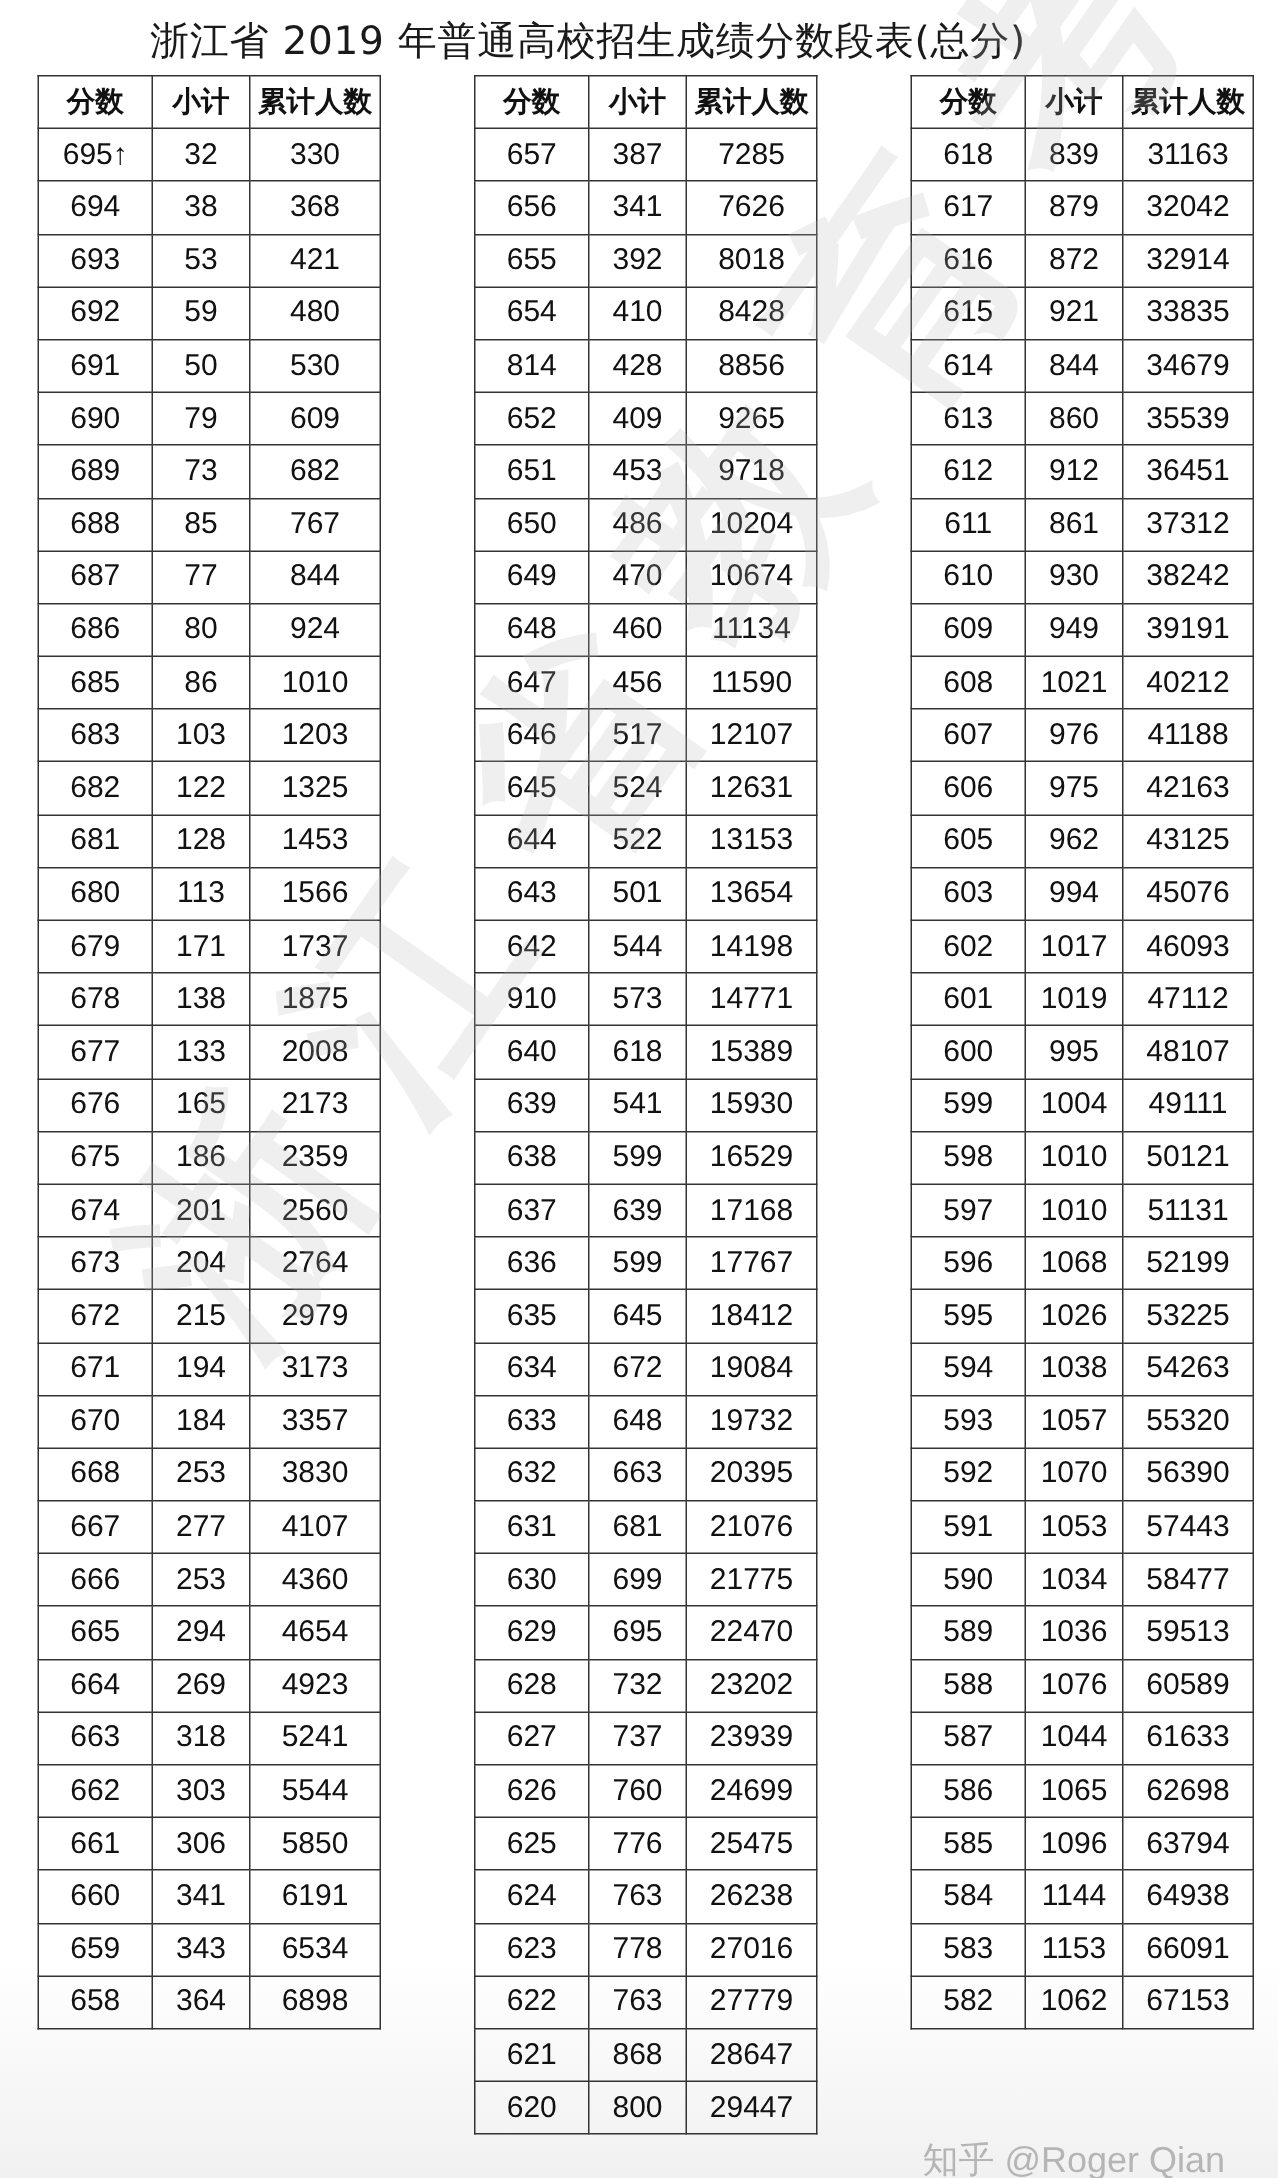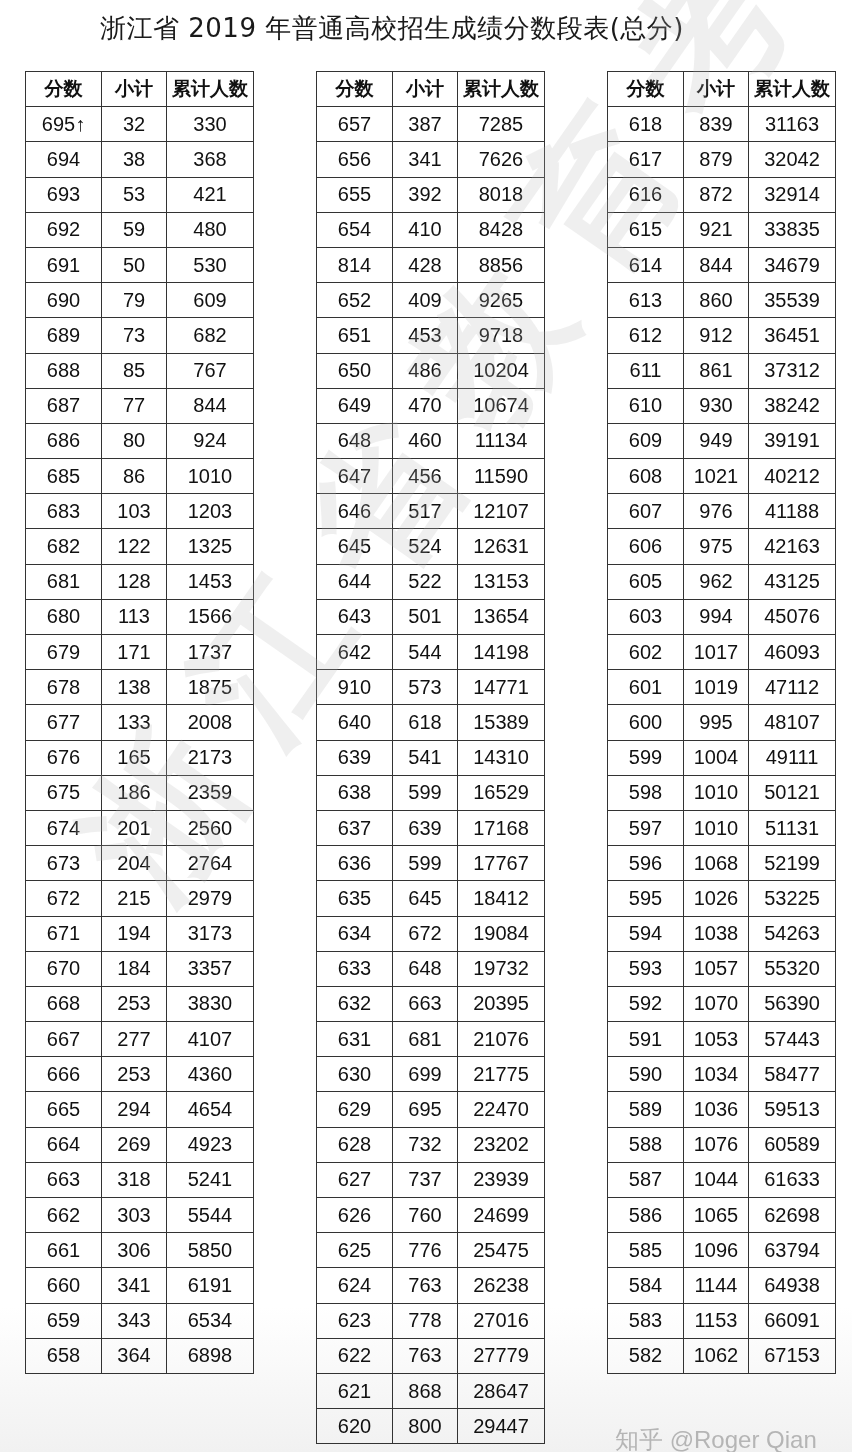--- a/index.html
+++ b/index.html
@@ -8,21 +8,21 @@
     background: linear-gradient(to bottom, #ffffff 0%, #ffffff 90%, #f1f1f1 100%);
     font-family: "Liberation Sans", "DejaVu Sans", sans-serif;
     color: #111;
   }
   .title {
     position: absolute; top: 8px; left: 0; width: 784px; text-align: center;
     font-size: 26px; line-height: 40px; color: #1a1a1a; letter-spacing: 0.5px;
     font-family: "DejaVu Sans", "Liberation Sans", sans-serif; font-weight: normal;
   }
   .tbl {
-    position: absolute; top: 71px; border-collapse: collapse;
+    position: absolute; top: 50px; border-collapse: collapse;
     border: 1.5px solid #222;
     padding-left: 22px;
   }
   .tbl td, .tbl th {
     border: 1px solid #333; padding: 0; text-align: center;
     height: 34px; font-size: 20px; font-weight: normal; color: #111;
   }
   .tbl th {
     height: 34px; font-size: 19px; font-weight: bold;
     font-family: "DejaVu Sans", sans-serif; color: #111;
@@ -333,21 +333,21 @@
         <td>14771</td>
       </tr>
       <tr>
         <td>640</td>
         <td>618</td>
         <td>15389</td>
       </tr>
       <tr>
         <td>639</td>
         <td>541</td>
-        <td>14310</td>
+        <td>15930</td>
       </tr>
       <tr>
         <td>638</td>
         <td>599</td>
         <td>16529</td>
       </tr>
       <tr>
         <td>637</td>
         <td>639</td>
         <td>17168</td>

